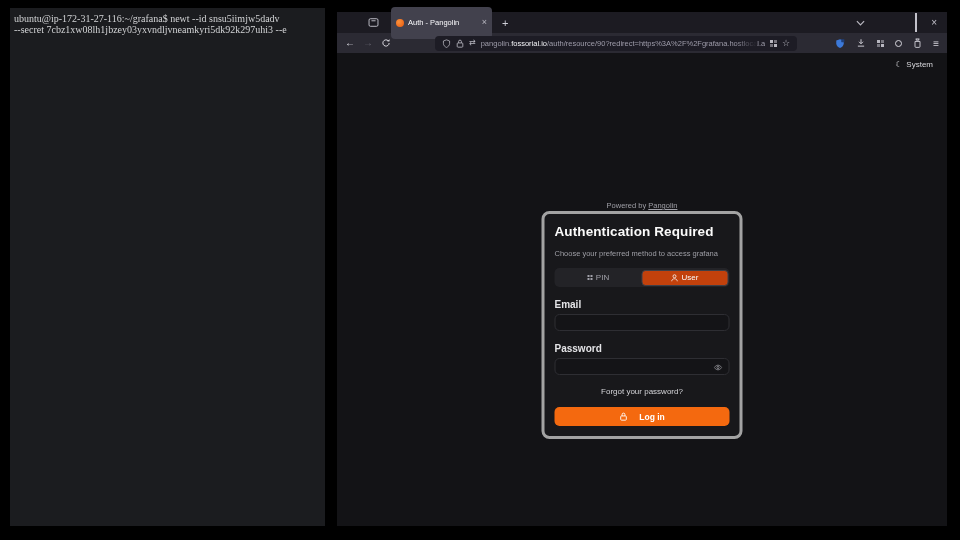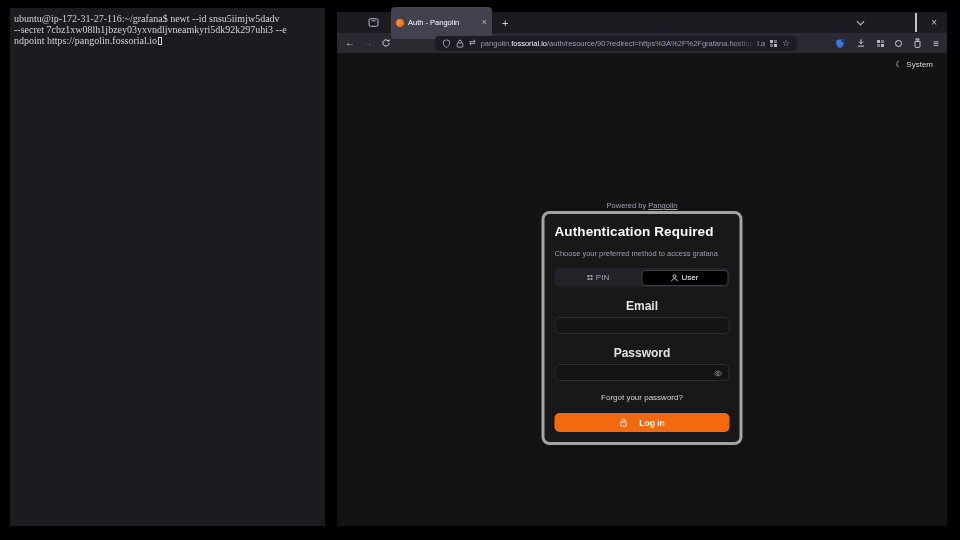--- a/index.html
+++ b/index.html
@@ -67,45 +67,44 @@
   .card { position:absolute; top:158px; left:50%; transform:translateX(-50%);
           width:201px; background:#18181b; border:3px solid #a3a3a3; border-radius:8px;
           padding:10px; }
   .card-title { font-size:13.5px; font-weight:bold; color:#fafafa; letter-spacing:.1px; }
   .card-sub { margin-top:10px; font-size:7.5px; color:#9f9fa6; }
 
   .seg { margin-top:10px; height:19px; background:#232327; border-radius:5px;
          display:flex; padding:1.5px; }
   .seg-item { flex:1; display:flex; align-items:center; justify-content:center; gap:3px;
               font-size:8px; color:#a1a1aa; border-radius:4px; }
-  .seg-item.active { background:#000000; border:1px solid #3f3f46; color:#fafafa; }
+  .seg-item.active { background:#c2410c; border:1px solid #3f3f46; color:#fafafa; }
   .pin-grid { display:grid; grid-template-columns:2px 2px; grid-template-rows:2px 2px; gap:1px; }
   .pin-grid i { background:currentColor; }
 
-  .field-label { margin-top:12px; font-size:12px; font-weight:bold; color:#e4e4e7;text-align:center; }
+  .field-label { margin-top:12px; font-size:10px; font-weight:bold; color:#e4e4e7; }
   .inp { margin-top:4px; height:17px; width:100%; background:#141417;
          border:1px solid #2e2e33; border-radius:5px; position:relative; }
   .eye { position:absolute; right:6px; top:4px; color:#9f9fa6; }
 
   .forgot { margin-top:12px; text-align:center; font-size:8px; color:#d4d4d8; }
 
   .login-btn { margin-top:11px; height:19px; width:100%; background:#f4690f; border:none;
                border-radius:5px; display:flex; align-items:center; justify-content:center;
                gap:12px; color:#fff; font-size:8.5px; font-weight:bold;
                font-family:"Liberation Sans", sans-serif; }
 
   svg { display:block; }
 </style>
 </head>
 <body>
 
 <div class="terminal">
   <div class="term-line">ubuntu@ip-172-31-27-116:~/grafana$ newt --id snsu5iimjw5dadv</div>
   <div class="term-line">--secret 7cbz1xw08lh1jbzey03yxvndljvneamkyri5dk92k297uhi3 --e</div>
-  <div class="term-line"><span>ndpoint https://pangolin.fossorial.io</span><span class="cursor"></span></div>
 </div>
 
 <div class="browser">
 
   <div class="tabbar">
     <div class="fxview">
       <svg width="11" height="11" viewBox="0 0 16 16">
         <rect x="1.5" y="2.5" width="13" height="11" rx="2" fill="none" stroke="#bfbfc9" stroke-width="1.4"></rect>
         <line x1="5" y1="5.5" x2="11" y2="5.5" stroke="#bfbfc9" stroke-width="1.4"></line>
       </svg>

